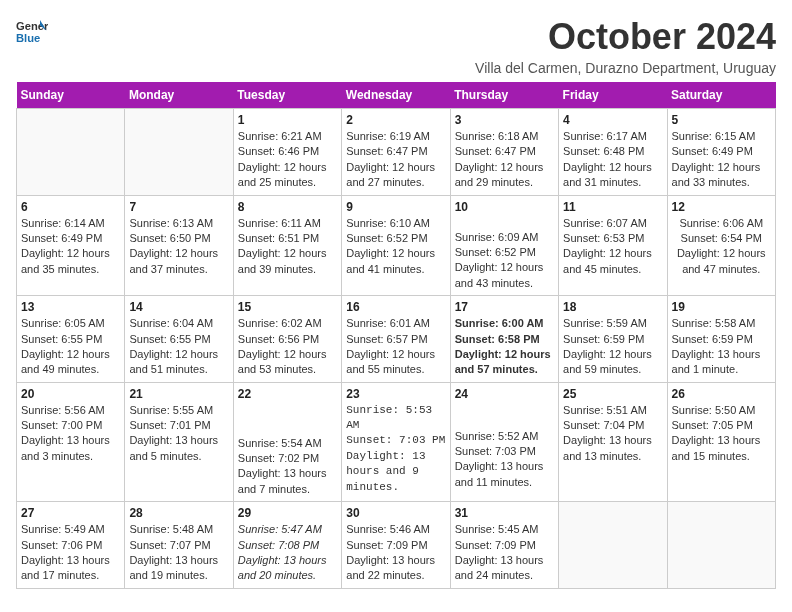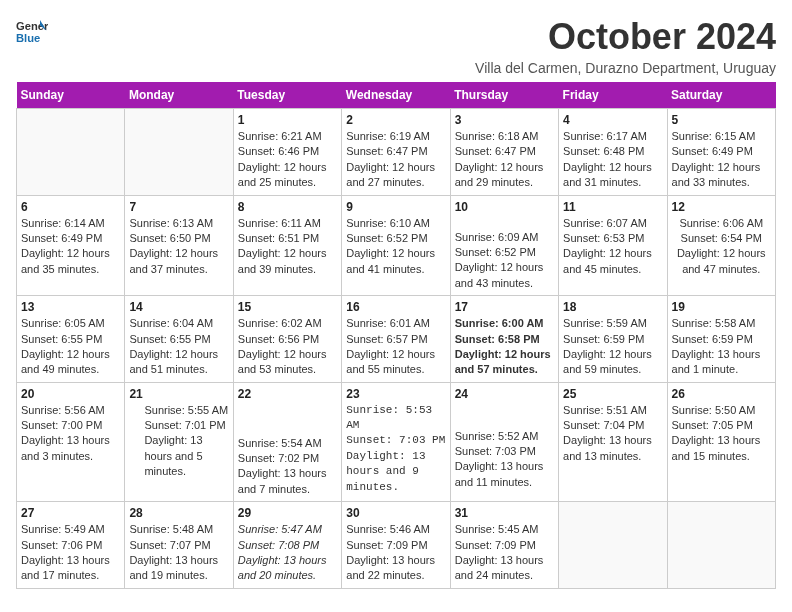--- a/index.html
+++ b/index.html
@@ -228,21 +228,21 @@
       </tr>
       <tr>
         <td>
           <span class="day-number">20</span>
           <div class="day-info" style="white-space: pre-line;">Sunrise: 5:56 AM
 Sunset: 7:00 PM
 Daylight: 13 hours and 3 minutes.</div>
         </td>
         <td>
           <span class="day-number">21</span>
-          <div class="day-info" style="white-space: pre-line; margin-left: 15px;">Sunrise: 5:55 AM
+          <div class="day-info" style="white-space: pre-line;">Sunrise: 5:55 AM
 Sunset: 7:01 PM
 Daylight: 13 hours and 5 minutes.</div>
         </td>
         <td>
           <span class="day-number">22</span>
           <div class="day-info" style="white-space: pre-line; margin-top: 35px;">Sunrise: 5:54 AM
 Sunset: 7:02 PM
 Daylight: 13 hours and 7 minutes.</div>
         </td>
         <td>

